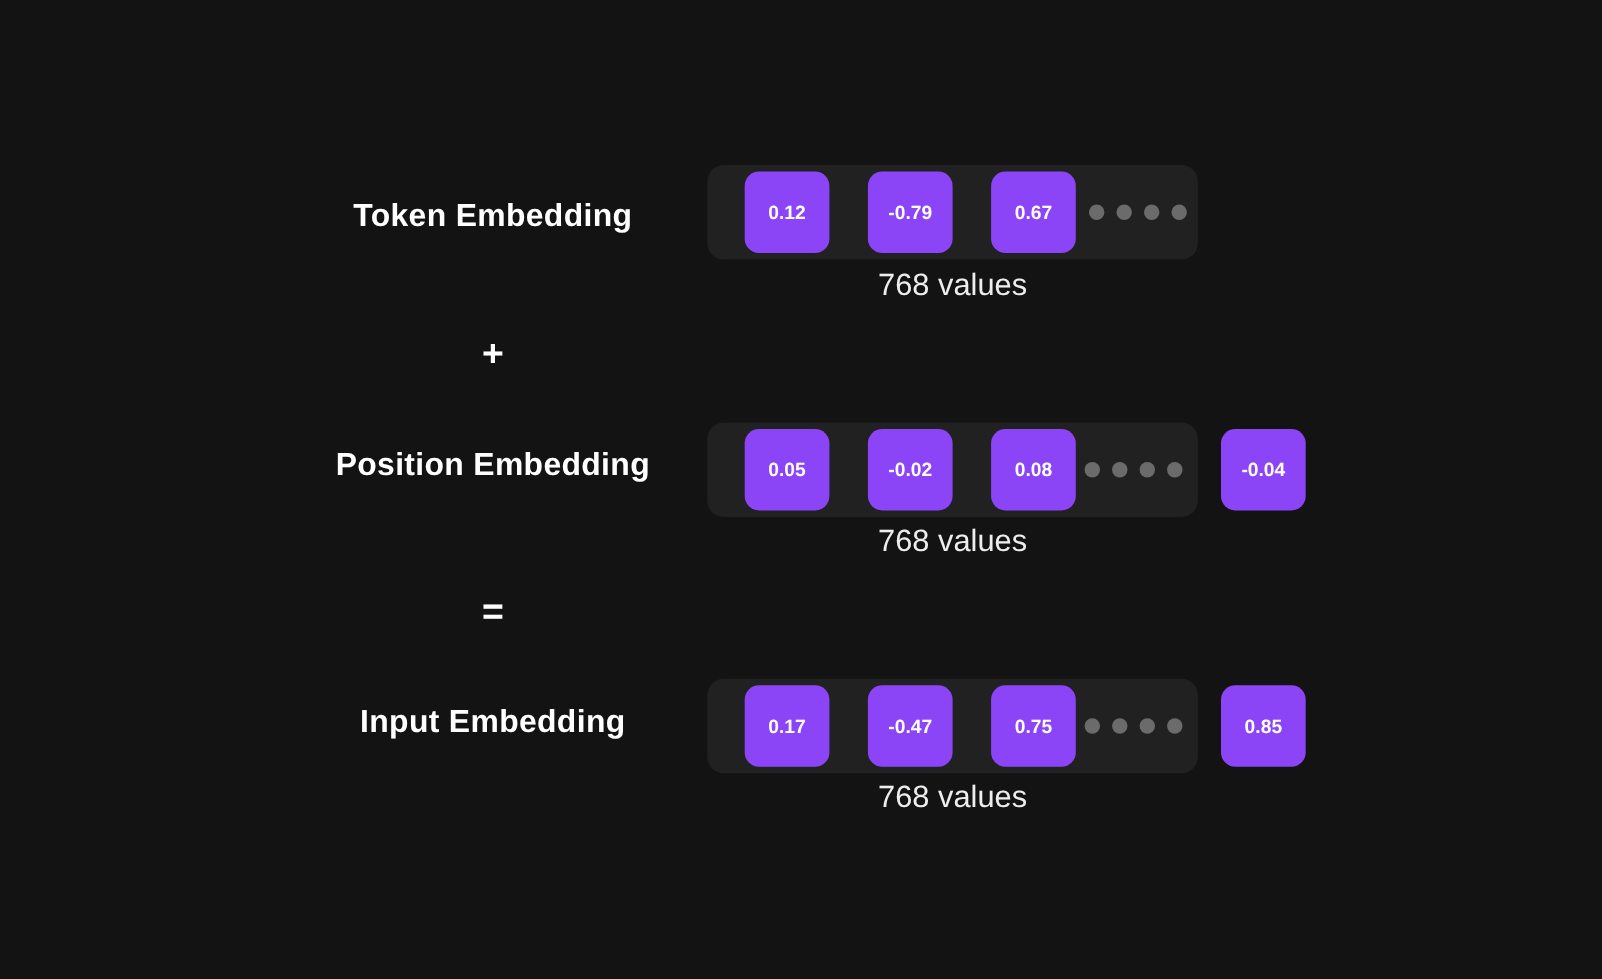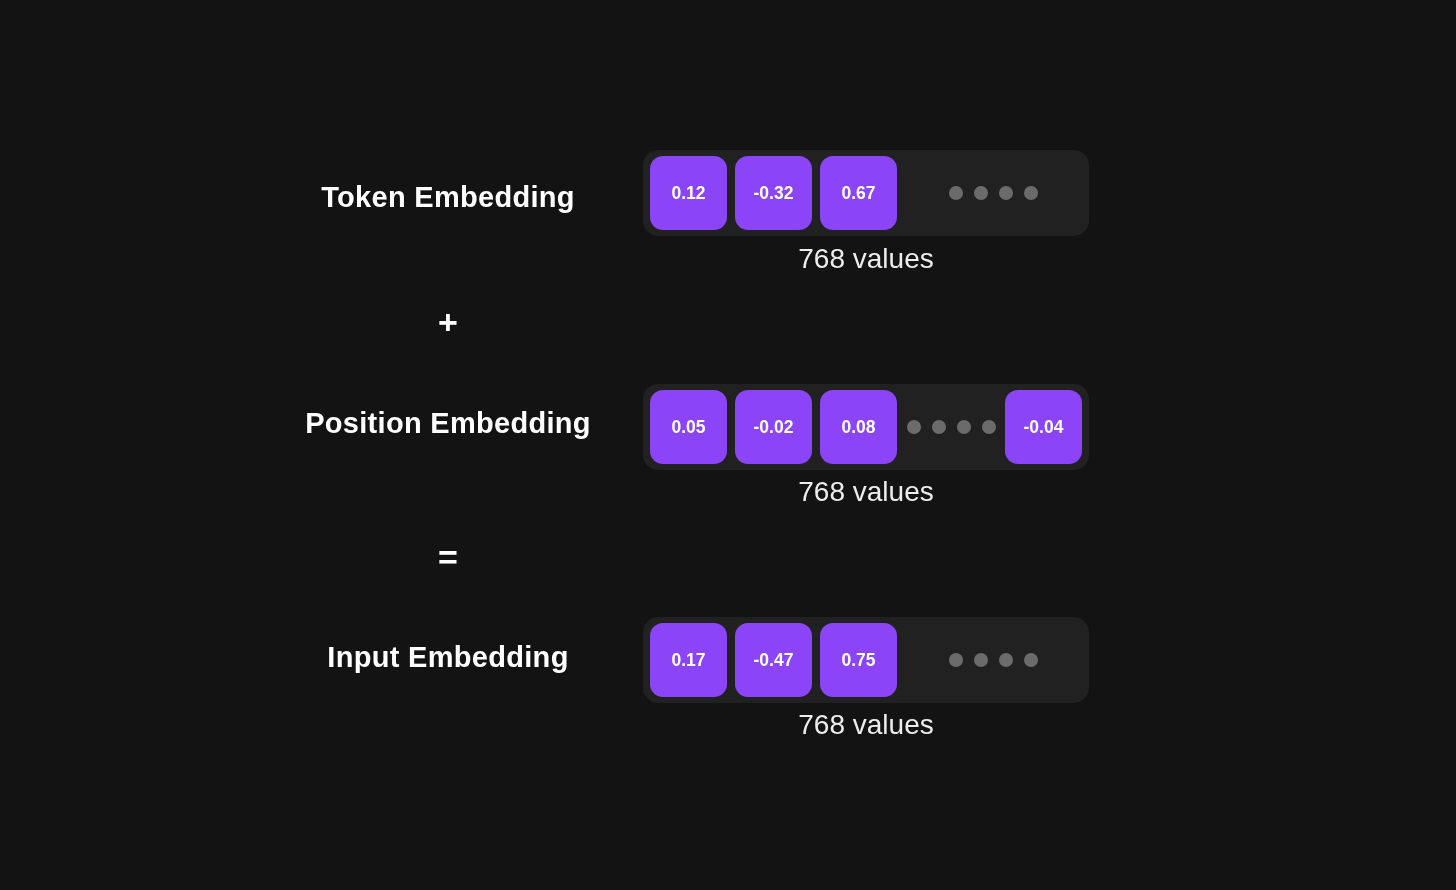--- a/index.html
+++ b/index.html
@@ -68,20 +68,21 @@
     height:74px;
     background:var(--cell);
     border-radius:13px;
     display:flex;
     align-items:center;
     justify-content:center;
     font-size:17.5px;
     font-weight:bold;
     color:var(--text);
     flex:0 0 auto;
+    margin-left:27px;
   }
 
   .dots{
     flex:1 1 auto;
     display:flex;
     align-items:center;
     justify-content:center;
     gap:11px;
   }
   .dot{
@@ -106,21 +107,21 @@
   .caption-3{top:725px;}
 </style>
 </head>
 <body>
 
 <div class="canvas">
 
   <div class="row-label label-1">Token Embedding</div>
   <div class="track track-1">
     <div class="cell">0.12</div>
-    <div class="cell">-0.32</div>
+    <div class="cell">-0.79</div>
     <div class="cell">0.67</div>
     <div class="dots">
       <span class="dot"></span>
       <span class="dot"></span>
       <span class="dot"></span>
       <span class="dot"></span>
     </div>
   </div>
   <div class="caption caption-1">768 values</div>
 
@@ -147,16 +148,17 @@
   <div class="track track-3">
     <div class="cell">0.17</div>
     <div class="cell">-0.47</div>
     <div class="cell">0.75</div>
     <div class="dots">
       <span class="dot"></span>
       <span class="dot"></span>
       <span class="dot"></span>
       <span class="dot"></span>
     </div>
+    <div class="cell">0.85</div>
   </div>
   <div class="caption caption-3">768 values</div>
 
 </div>
 
 </body></html>

